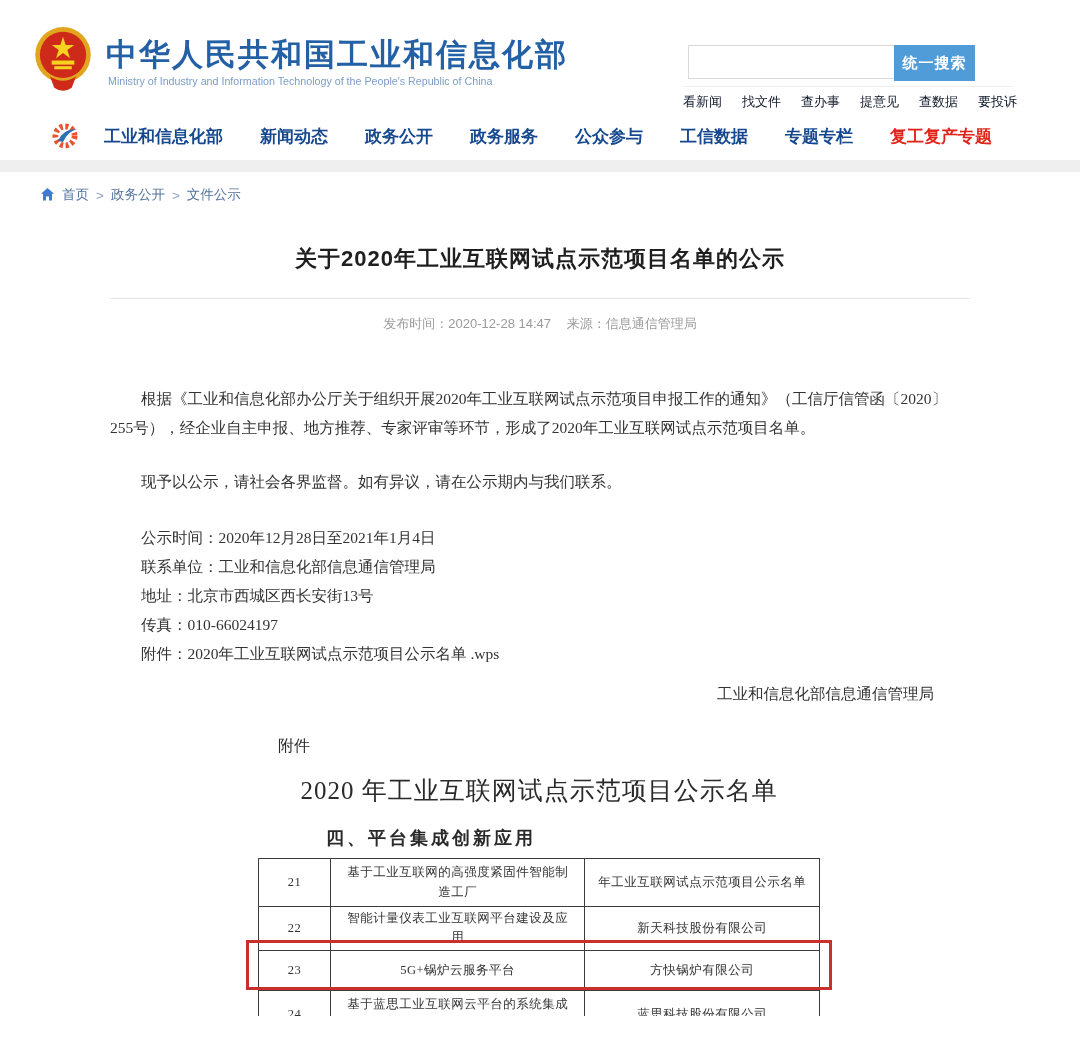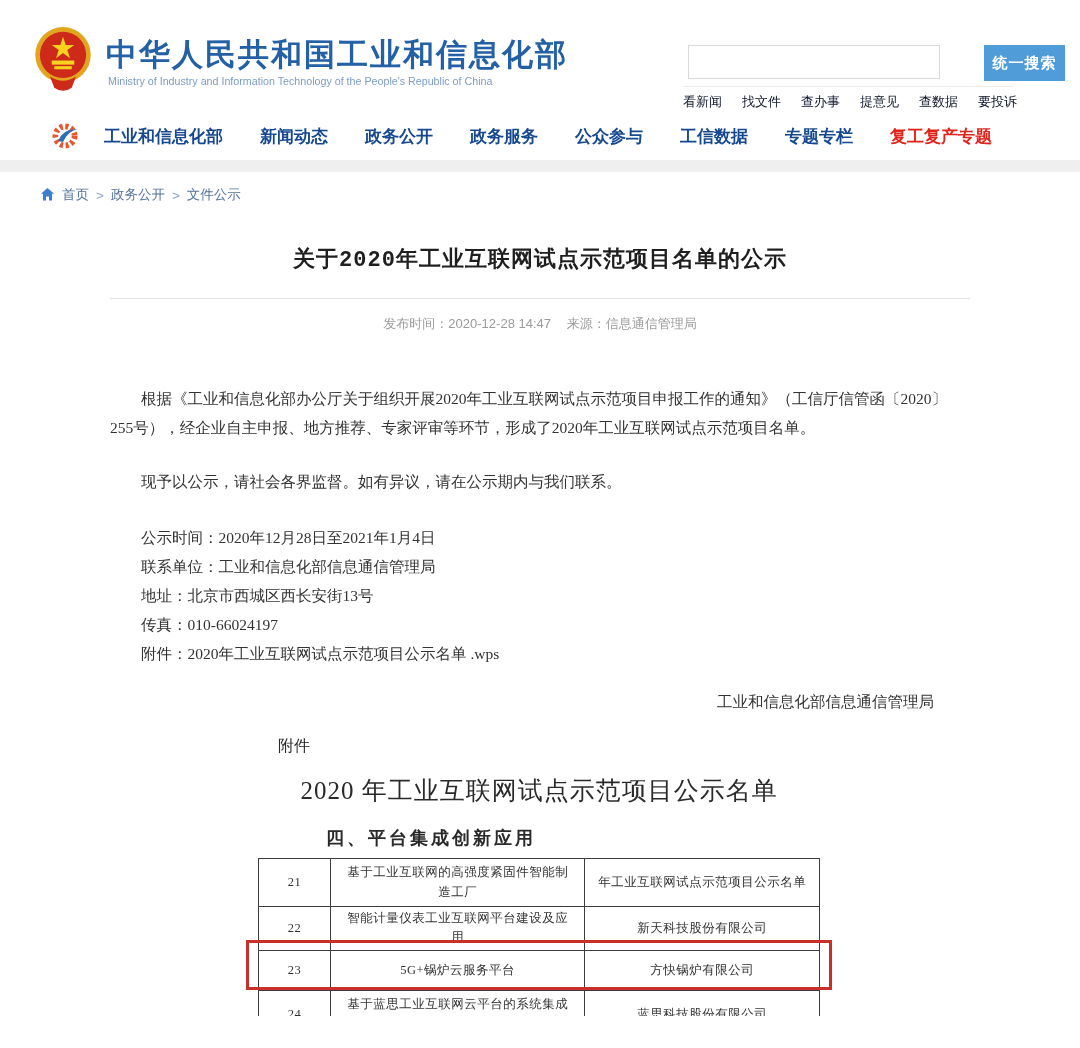--- a/index.html
+++ b/index.html
@@ -11,52 +11,52 @@
   }
 
   
   .masthead { position:absolute; top:0; left:0; width:1080px; height:112px; background:#fff; }
   .logo-block { position:absolute; left:30px; top:24px; display:flex; align-items:flex-start; cursor:pointer; }
   .emblem { width:66px; height:72px; }
   .site-title { position:absolute; left:106px; top:34px; font-size:31px; font-weight:bold; color:#2360a5; letter-spacing:2px; white-space:nowrap; }
   .site-subtitle { position:absolute; left:108px; top:75px; font-size:10.7px; color:#7d9dc7; white-space:nowrap; }
 
   .search-input { position:absolute; left:688px; top:45px; width:252px; height:34px; border:1px solid #d9d9d9; outline:none; padding:0 10px; font-size:14px; }
-  .search-btn { position:absolute; left:984px; top:45px; width:81px; height:36px; background:#4f9cd8; color:#fff; font-size:15px; font-weight:bold; border:none; cursor:pointer; letter-spacing:1px; }
+  .search-btn { position:absolute; left:894px; top:45px; width:81px; height:36px; background:#4f9cd8; color:#fff; font-size:15px; font-weight:bold; border:none; cursor:pointer; letter-spacing:1px; }
   .quick-links { position:absolute; left:683px; top:86px; width:330px; display:flex; gap:20px; padding-top:6px; border-top:1px solid #ededed; }
   .quick-links span { font-size:13px; color:#0f172a; cursor:pointer; white-space:nowrap; }
 
   
   .navbar { position:absolute; top:112px; left:0; width:1080px; height:48px; background:#fff; display:flex; align-items:center; }
   .nav-logo { margin-left:50px; width:32px; height:32px; cursor:pointer; flex:0 0 auto; }
   .nav-items { display:flex; margin-left:22px; gap:37px; align-items:center; }
   .nav-item { font-size:17px; font-weight:bold; color:#16488f; cursor:pointer; white-space:nowrap; }
   .nav-item.red { color:#e2231a; }
 
   .gray-strip { position:absolute; top:160px; left:0; width:1080px; height:12px; background:#efefef; }
 
   
   .breadcrumb { position:absolute; top:186px; left:40px; display:flex; align-items:center; gap:7px; font-size:13.5px; color:#54749c; }
   .breadcrumb .sep { color:#8aa3c0; }
   .crumb { cursor:pointer; }
   .home-ico { width:15px; height:15px; margin-top:-2px; }
 
   
   .article { position:absolute; top:244px; left:110px; width:860px; color:#333; }
-  .art-title { text-align:center; font-size:22px; font-weight:bold; color:#1f1f1f; letter-spacing:1px;font-family:Liberation Mono, monospace; }
+  .art-title { text-align:center; font-size:22px; font-weight:bold; color:#1f1f1f; letter-spacing:1px; }
   .art-divider { margin-top:24px; border-top:1px solid #e3e3e3; height:0; }
   .publish { margin-top:16px; text-align:center; font-size:13px; color:#9b9b9b; }
   .publish span { margin:0 6px; }
   .art-body { margin-top:52px; font-family:"Liberation Serif", serif; font-size:15.5px; color:#333; }
   .art-body p { text-indent:2em; line-height:1.85; }
   .art-body p.second { margin-top:26px; }
   .info-lines { margin-top:26px; }
   .info-lines div { text-indent:2em; line-height:29px; }
   .file-link { cursor:pointer; }
-  .signature { margin-top:24px; text-align:right; padding-right:36px; font-family:"Liberation Serif", serif; font-size:15.5px; }
+  .signature { margin-top:16px; text-align:right; padding-right:36px; font-family:"Liberation Serif", serif; font-size:15.5px; }
 
   
   .attachment { position:absolute; top:728px; left:258px; width:562px; height:330px; font-family:"Liberation Serif","DejaVu Serif",serif; color:#2a2a2a; }
   .att-label { position:absolute; top:8px; left:20px; font-size:16px; }
   .att-title { position:absolute; top:46px; left:0; width:100%; text-align:center; font-size:25px; letter-spacing:1px; white-space:nowrap; }
   .att-heading { position:absolute; top:98px; left:68px; font-size:18px; font-weight:bold; letter-spacing:3px; }
   .att-table { position:absolute; top:130px; left:0; border-collapse:collapse; width:562px; font-size:12.5px; }
   .att-table td { border:1px solid #3c3c3c; text-align:center; padding:2px 10px; line-height:1.55; letter-spacing:0.5px; color:#333; }
   .r21,.r24 { height:48px; }
   .r22,.r23,.r25 { height:40px; }

